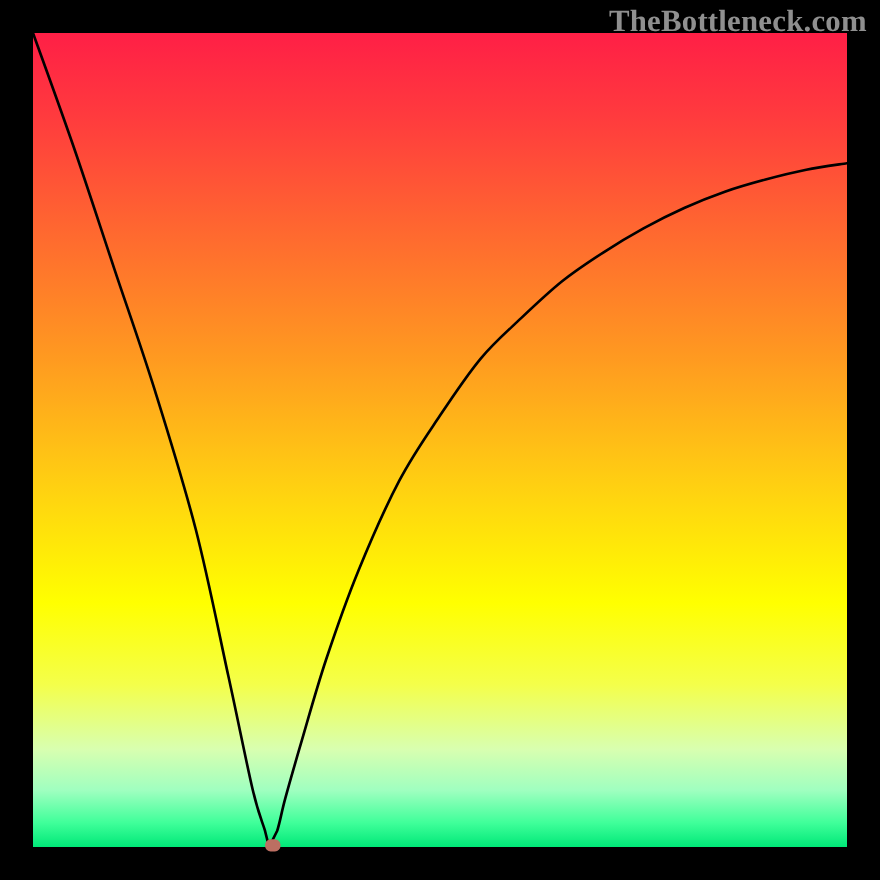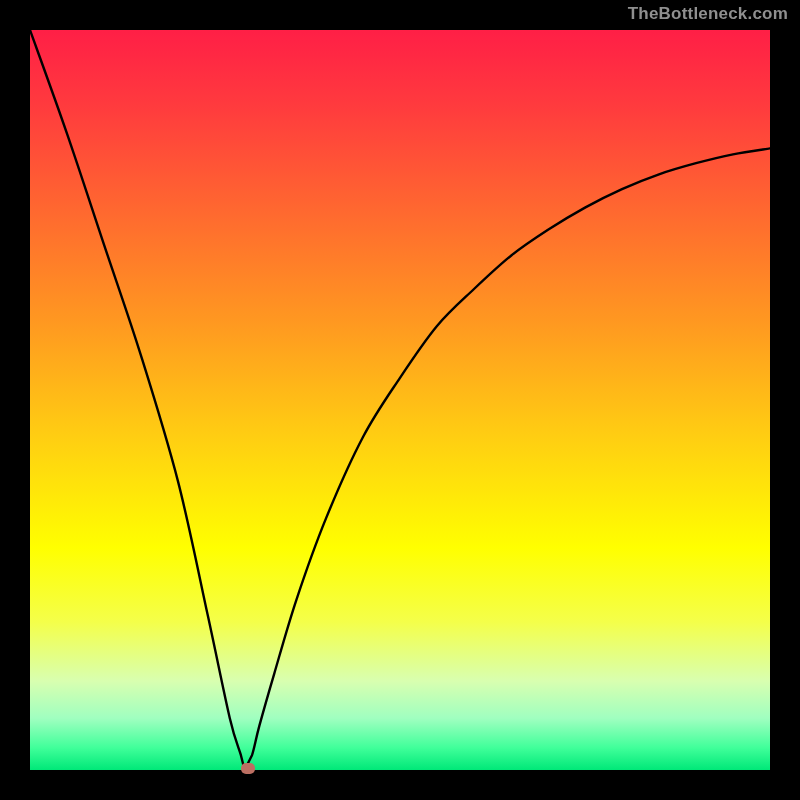--- a/index.html
+++ b/index.html
@@ -20,22 +20,22 @@
     position: absolute;
     left: 30px;
     top: 30px;
     width: 740px;
     height: 740px;
   }
   .watermark {
     position: absolute;
     top: 4px;
     right: 12px;
-    font-family: Liberation Sans, sans-serif;
-    font-size: 17px;
+    font-family: Liberation Serif, serif;
+    font-size: 28px;
     font-weight: 600;
     color: #8f8f8f;
     letter-spacing: 0.2px;
   }
   svg {
     display: block;
   }
   .marker {
     position: absolute;
     width: 14px;

